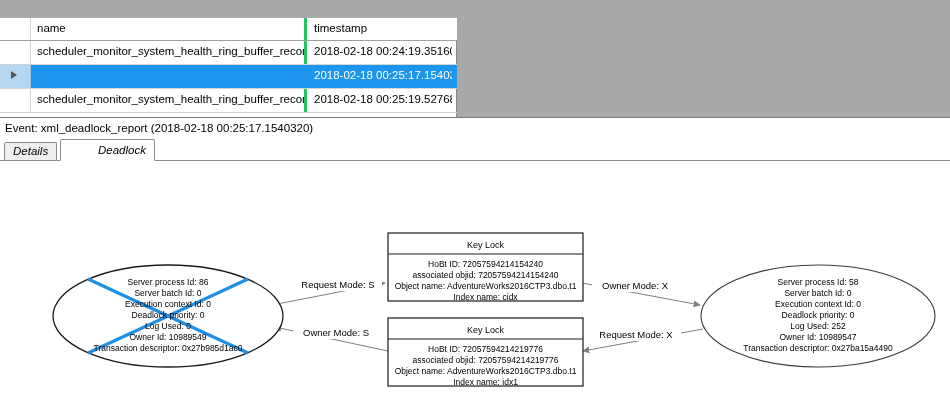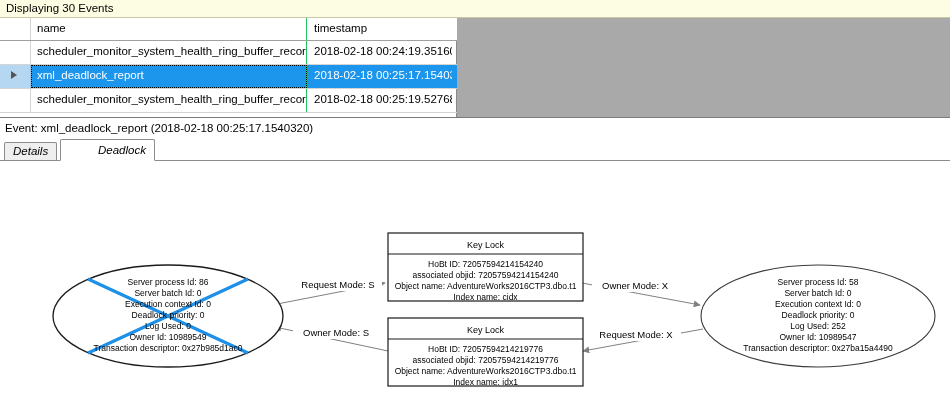--- a/index.html
+++ b/index.html
@@ -22,21 +22,21 @@
   .grid{position:absolute;left:0;top:18px;width:457px;height:99px;background:#fff;
       border-right:1px solid #8a8a8a;box-sizing:border-box;}
   .grid-row{position:absolute;left:0;width:457px;height:24px;box-sizing:border-box;
       border-bottom:1px solid #d4d4d4;}
   .grid-row.header{height:23px;background:#fff;border-bottom:1px solid #a0a0a0;}
   .grid-row.selected{background:#1c95ed;}
   .cell-sel{position:absolute;left:0;top:0;width:31px;height:100%;
       border-right:1px solid #d4d4d4;box-sizing:border-box;}
   .grid-row.selected .cell-sel{background:#b6d7f2;border-right:1px solid #9cc4e4;}
   .cell-name{position:absolute;left:31px;top:0;width:276px;height:100%;
-      border-right:1px solid #22c55e;box-sizing:border-box;padding:4px 0 0 6px;
+      border-right:3px solid #22c55e;box-sizing:border-box;padding:4px 0 0 6px;
       white-space:nowrap;overflow:hidden;}
   .cell-ts{position:absolute;left:308px;top:0;width:144px;height:100%;
       box-sizing:border-box;padding:4px 0 0 6px;white-space:nowrap;overflow:hidden;}
   .grid-row.selected .cell-name,.grid-row.selected .cell-ts{color:#fff;}
   .grid-row.selected .cell-name{outline:1px dotted #000;outline-offset:-1px;}
   .grid-row.header .cell-name,.grid-row.header .cell-ts{color:#000;}
   .row-arrow{position:absolute;left:11px;top:6px;width:0;height:0;
       border-top:4px solid transparent;border-bottom:4px solid transparent;
       border-left:6px solid #555;}
 
@@ -62,43 +62,39 @@
   .box-title{font-family:"Liberation Sans", sans-serif;font-size:9px;fill:#000;}
   .edge-label{font-family:"Liberation Sans", sans-serif;font-size:9.5px;fill:#000;}
 </style>
 </head>
 <body>
 
 <div class="app">
 
   <div class="events-pane">
 
-    <div class="events-banner">
-      <span>Displaying 30 Events</span>
-    </div>
 
     <div class="grid">
 
       <div class="grid-row header" style="top:0px;">
         <div class="cell-sel"></div>
         <div class="cell-name">name</div>
         <div class="cell-ts">timestamp</div>
       </div>
 
       <div class="grid-row" style="top:23px;">
         <div class="cell-sel"></div>
         <div class="cell-name">scheduler_monitor_system_health_ring_buffer_recorded</div>
         <div class="cell-ts">2018-02-18 00:24:19.3516078</div>
       </div>
 
       <div class="grid-row selected" style="top:47px;">
         <div class="cell-sel">
           <div class="row-arrow"></div>
         </div>
-        <div class="cell-name">xml_deadlock_report</div>
         <div class="cell-ts">2018-02-18 00:25:17.1540320</div>
       </div>
 
       <div class="grid-row" style="top:71px;">
         <div class="cell-sel"></div>
         <div class="cell-name">scheduler_monitor_system_health_ring_buffer_recorded</div>
         <div class="cell-ts">2018-02-18 00:25:19.5276859</div>
       </div>
 
     </div>

